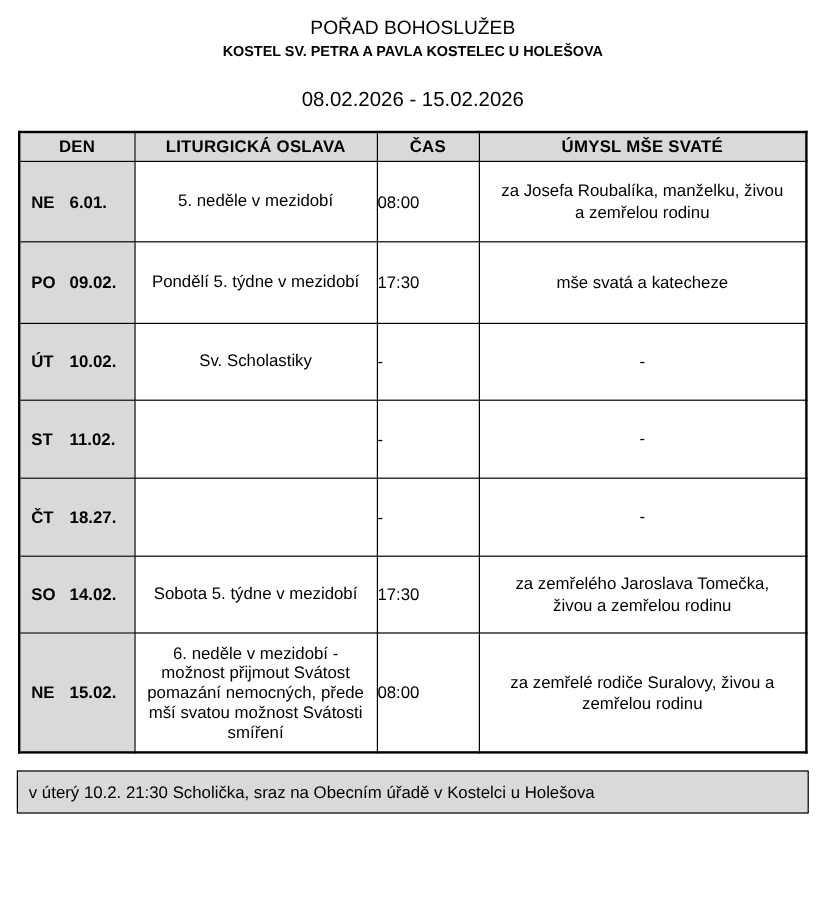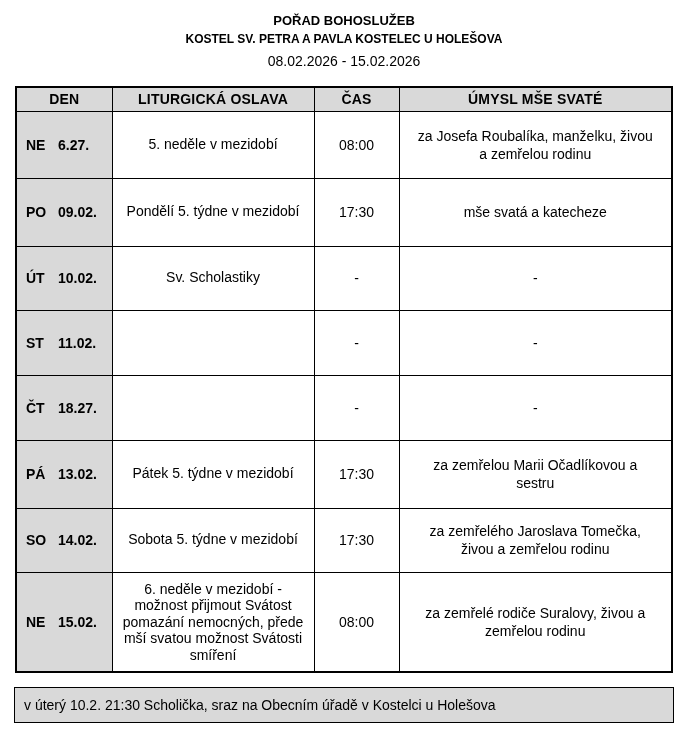--- a/index.html
+++ b/index.html
@@ -7,23 +7,23 @@
   body {
     width: 688px;
     height: 749px;
     font-family: "Liberation Sans", "DejaVu Sans", sans-serif;
     color: #000;
     overflow: hidden;
   }
   .page { padding: 12px 14px 0 14px; }
 
   .doc-header { text-align: center; margin-bottom: 14px; }
-  .doc-title   { font-size: 13px; font-weight: bold; line-height: 1.45; }
+  .doc-title   { font-size: 16px; font-weight: normal; line-height: 1.45; }
   .doc-church  { font-size: 12px; font-weight: bold; line-height: 1.45; }
-  .doc-dates   { font-size: 14px; line-height: 1.5; margin-top: 3px; }
+  .doc-dates   { font-size: 17px; line-height: 1.5; margin-top: 17px; }
 
   table.schedule {
     border-collapse: collapse;
     table-layout: fixed;
     width: 656px;
     margin: 0 auto;
     border: 2px solid var(--border, #000);
   }
   .schedule th, .schedule td {
     border: 1px solid var(--border, #000);
@@ -51,21 +51,21 @@
     white-space: nowrap;
   }
   .day-abbr { display: inline-block; width: 32px; }
   .day-date { display: inline-block; }
 
   td.celebration-cell {
     text-align: center;
     padding: 7px 7px;
     line-height: 1.25;
   }
-  td.time-cell { text-align: center; }
+  td.time-cell { text-align: left; }
   td.intention-cell {
     text-align: center;
     padding: 3px 14px;
     line-height: 1.3;
   }
 
   tr.h67  { height: 67px; }
   tr.h68  { height: 68px; }
   tr.h64  { height: 64px; }
   tr.h65  { height: 65px; }
@@ -105,21 +105,21 @@
     <thead>
       <tr>
         <th>DEN</th>
         <th>LITURGICKÁ OSLAVA</th>
         <th>ČAS</th>
         <th>ÚMYSL MŠE SVATÉ</th>
       </tr>
     </thead>
     <tbody>
       <tr class="h67">
-        <td class="day-cell"><span class="day-abbr">NE</span><span class="day-date">6.27.</span></td>
+        <td class="day-cell"><span class="day-abbr">NE</span><span class="day-date">6.01.</span></td>
         <td class="celebration-cell">5. neděle v mezidobí</td>
         <td class="time-cell">08:00</td>
         <td class="intention-cell">za Josefa Roubalíka, manželku, živou a zemřelou rodinu</td>
       </tr>
       <tr class="h68">
         <td class="day-cell"><span class="day-abbr">PO</span><span class="day-date">09.02.</span></td>
         <td class="celebration-cell">Pondělí 5. týdne v mezidobí</td>
         <td class="time-cell">17:30</td>
         <td class="intention-cell">mše svatá a katecheze</td>
       </tr>
@@ -134,26 +134,20 @@
         <td class="celebration-cell"></td>
         <td class="time-cell">-</td>
         <td class="intention-cell">-</td>
       </tr>
       <tr class="h65">
         <td class="day-cell"><span class="day-abbr">ČT</span><span class="day-date">18.27.</span></td>
         <td class="celebration-cell"></td>
         <td class="time-cell">-</td>
         <td class="intention-cell">-</td>
       </tr>
-      <tr class="h68">
-        <td class="day-cell"><span class="day-abbr">PÁ</span><span class="day-date">13.02.</span></td>
-        <td class="celebration-cell">Pátek 5. týdne v mezidobí</td>
-        <td class="time-cell">17:30</td>
-        <td class="intention-cell">za zemřelou Marii Očadlíkovou a sestru</td>
-      </tr>
       <tr class="h64">
         <td class="day-cell"><span class="day-abbr">SO</span><span class="day-date">14.02.</span></td>
         <td class="celebration-cell">Sobota 5. týdne v mezidobí</td>
         <td class="time-cell">17:30</td>
         <td class="intention-cell">za zemřelého Jaroslava Tomečka, živou a zemřelou rodinu</td>
       </tr>
       <tr class="h100">
         <td class="day-cell"><span class="day-abbr">NE</span><span class="day-date">15.02.</span></td>
         <td class="celebration-cell">6. neděle v mezidobí - možnost přijmout Svátost pomazání nemocných, přede mší svatou možnost Svátosti smíření</td>
         <td class="time-cell">08:00</td>

